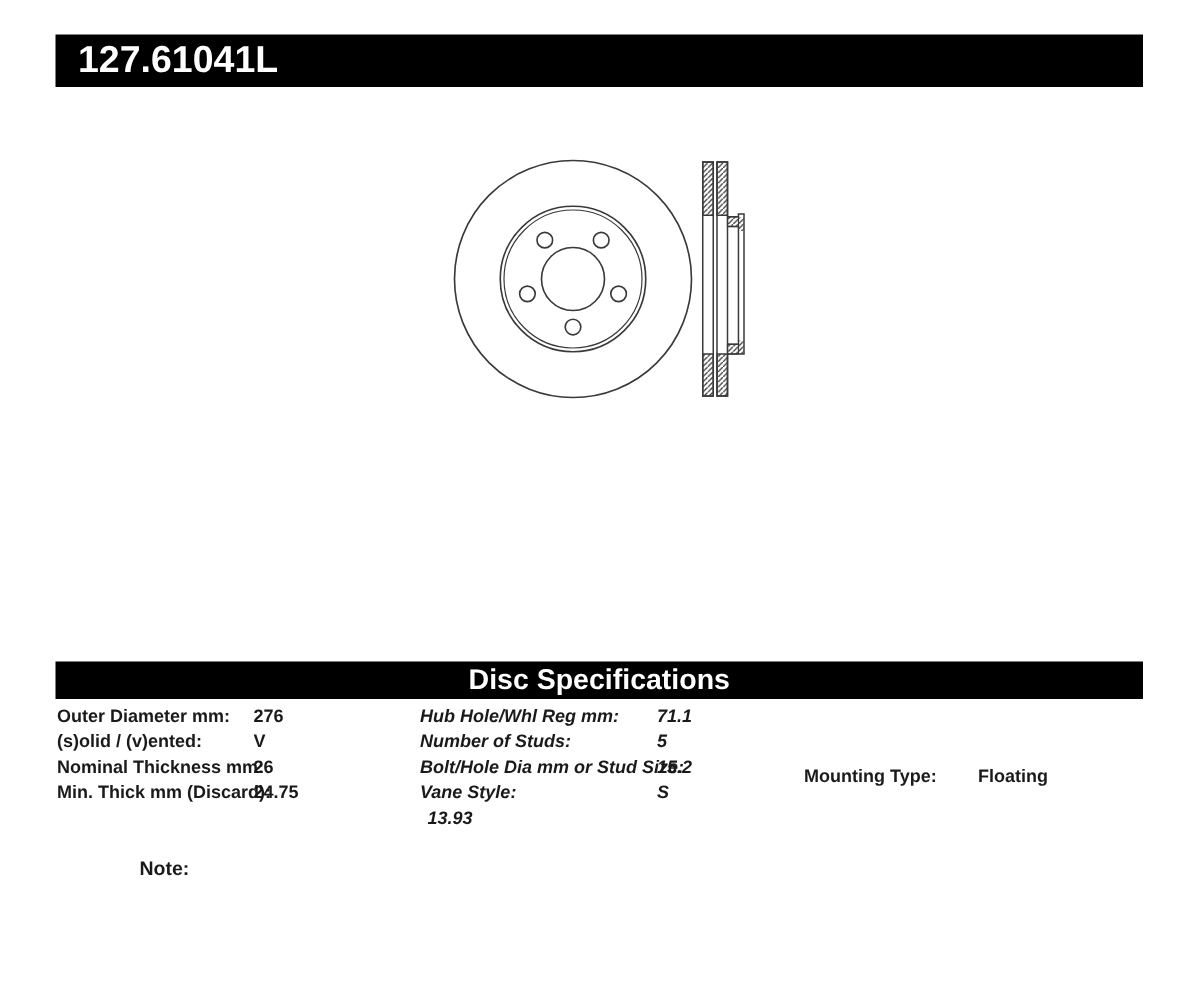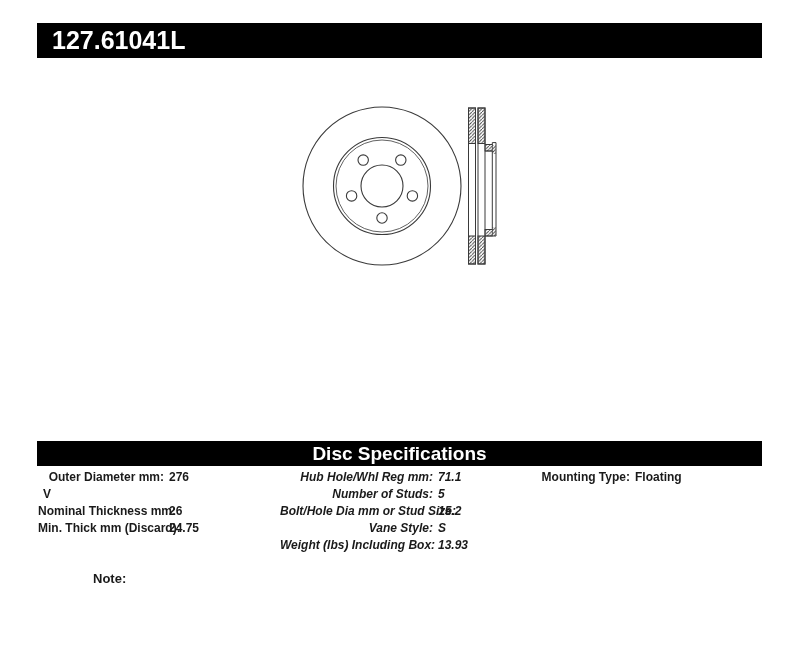--- a/index.html
+++ b/index.html
@@ -40,23 +40,23 @@
   .spec-col {
     position: absolute;
     top: 469px;
     font-size: 12px;
     font-weight: bold;
     line-height: 17px;
     white-space: nowrap;
   }
   .spec-col.c1 { left: 38px; }
   .spec-col.c2 { left: 280px; font-style: italic; }
-  .spec-col.c3 { left: 519px; }
+  .spec-col.c3 { left: 536px; margin-top: 40px; }
   .spec-row { display: flex; }
-  .lbl { display: inline-block; text-align: right; }
+  .lbl { display: inline-block; }
   .c1 .lbl { width: 126px; }
   .c2 .lbl { width: 153px; }
   .c3 .lbl { width: 111px; }
   .val { margin-left: 5px; }
   .note {
     position: absolute;
     left: 93px; top: 571px;
     font-size: 13px;
     font-weight: bold;
   }
@@ -111,20 +111,21 @@
 <div class="bar section-bar">
   <span>Disc Specifications</span>
 </div>
 
 <div class="spec-col c1">
   <div class="spec-row">
     <span class="lbl">Outer Diameter mm:</span>
     <span class="val">276</span>
   </div>
   <div class="spec-row">
+    <span class="lbl">(s)olid / (v)ented:</span>
     <span class="val">V</span>
   </div>
   <div class="spec-row">
     <span class="lbl">Nominal Thickness mm:</span>
     <span class="val">26</span>
   </div>
   <div class="spec-row">
     <span class="lbl">Min. Thick mm (Discard):</span>
     <span class="val">24.75</span>
   </div>
@@ -141,21 +142,20 @@
   </div>
   <div class="spec-row">
     <span class="lbl">Bolt/Hole Dia mm or Stud Size:</span>
     <span class="val">15.2</span>
   </div>
   <div class="spec-row">
     <span class="lbl">Vane Style:</span>
     <span class="val">S</span>
   </div>
   <div class="spec-row">
-    <span class="lbl">Weight (lbs) Including Box:</span>
     <span class="val">13.93</span>
   </div>
 </div>
 
 <div class="spec-col c3">
   <div class="spec-row">
     <span class="lbl">Mounting Type:</span>
     <span class="val">Floating</span>
   </div>
 </div>

